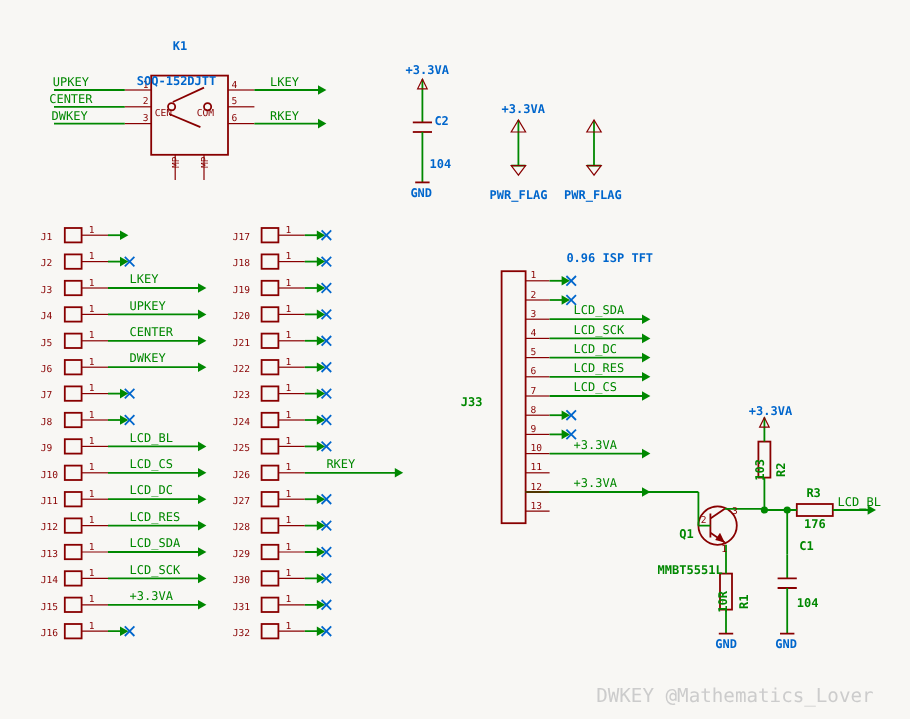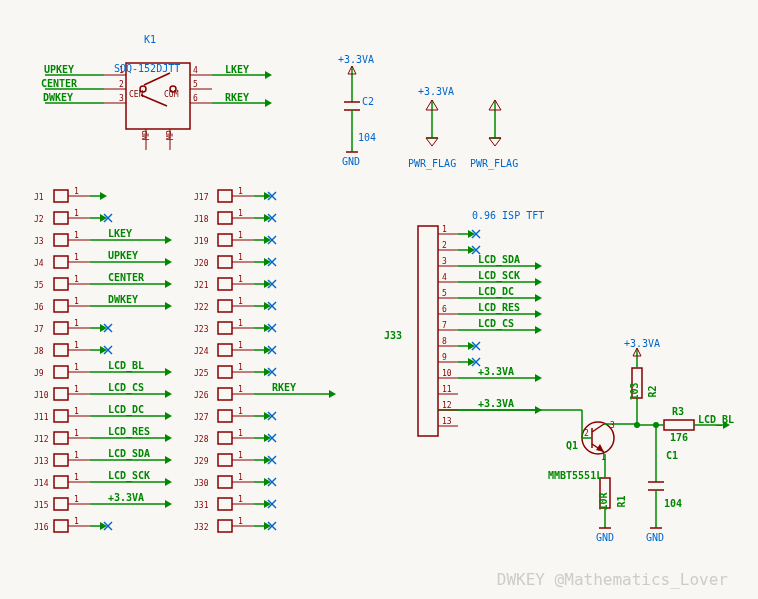--- a/index.html
+++ b/index.html
@@ -1,18 +1,18 @@
 <!DOCTYPE html>
 <html><head>
 <meta charset="utf-8">
 <style>
   * { margin:0; padding:0; box-sizing:border-box; }
   body { font-family:monospace; font-size:10px; background:#f8f7f4; width:758px; height:599px; position:relative; }
-  .label { position:absolute; color:#0066cc; font-weight:normal; }
-  .net { position:absolute; color:#008800; font-weight:bold; }
+  .label { position:absolute; color:#0066cc; font-weight:bold; }
+  .net { position:absolute; color:#008800; font-weight:normal; }
   .ref { position:absolute; color:#008800; font-weight:bold; }
   .watermark { position:absolute; color:#ccc; font-size:16px; right:30px; bottom:10px; }
   svg { position:absolute; top:0; left:0; }
   .wire { stroke:#008800; stroke-width:1.5; fill:none; }
   .comp { stroke:#880000; stroke-width:1.5; fill:none; }
   .pin { stroke:#880000; stroke-width:1; fill:none; }
   .junc { fill:#008800; }
   .nc { stroke:#0066cc; stroke-width:1.5; }
   .arrow { fill:#008800; }
   .pinnum { fill:#880000; font-size:8px; }

